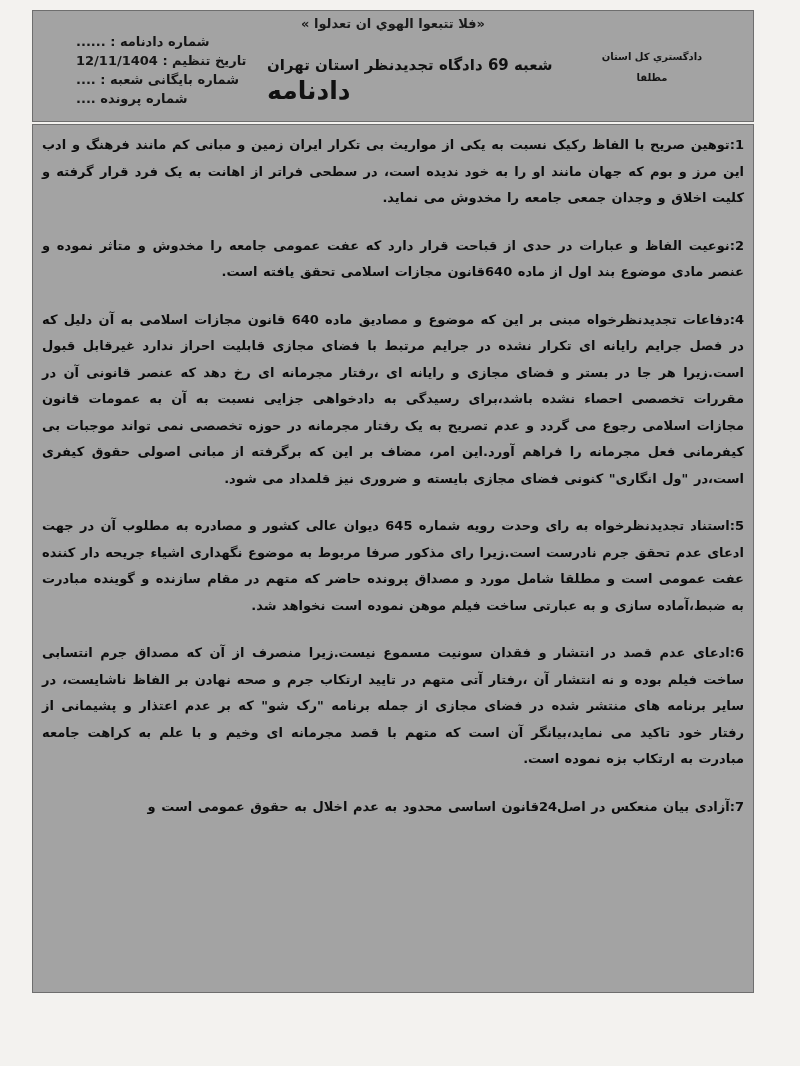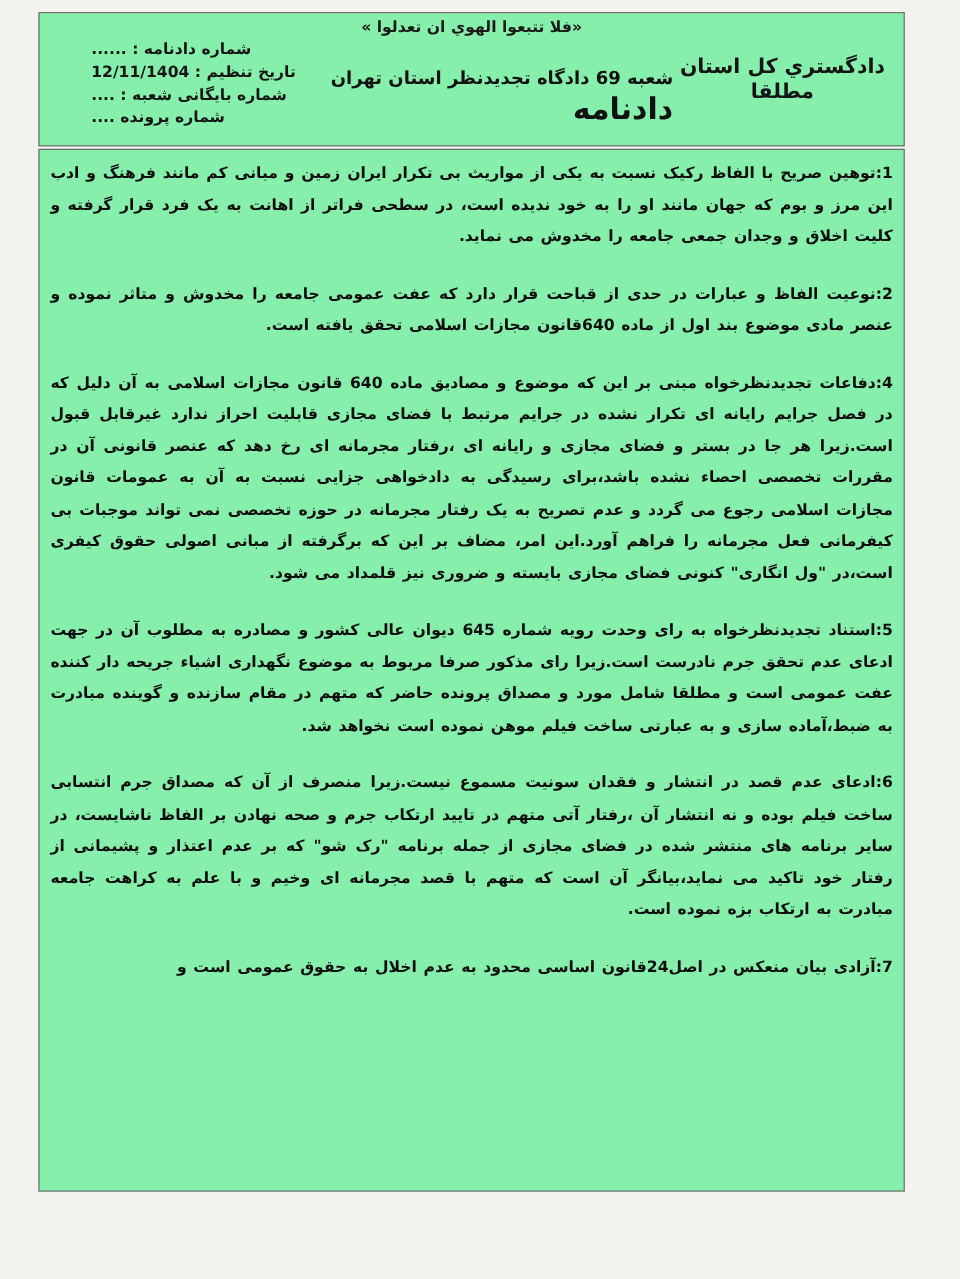--- a/index.html
+++ b/index.html
@@ -14,21 +14,21 @@
   .page {
     position: relative;
     width: 800px;
     height: 1066px;
     overflow: hidden;
   }
   .box {
     position: absolute;
     left: 32px;
     width: 722px;
-    background: #86efac;
+    background: #a3a3a3;
     border: 1.5px solid #6e6e6e;
     box-sizing: border-box;
   }
   .header-box {
     top: 10px;
     height: 112px;
     padding: 5px 10px 4px 10px;
   }
   .verse {
     text-align: center;
@@ -40,29 +40,29 @@
   .header-row {
     display: flex;
     align-items: flex-start;
     margin-top: 1px;
   }
   
   .court-col {
     width: 26%;
     padding-top: 14px;
     text-align: center;
-    font-size: 17px;
+    font-size: 10px;
     font-weight: 700;
     line-height: 21px;
     color: #141414;
   }
   .branch-col {
     width: 42%;
     padding-top: 24px;
-    text-align: right;
+    text-align: left;
     color: #111;
   }
   .branch-line {
     font-size: 15px;
     font-weight: 700;
   }
   .doc-title {
     font-size: 25px;
     font-weight: 700;
     margin-top: 2px;

